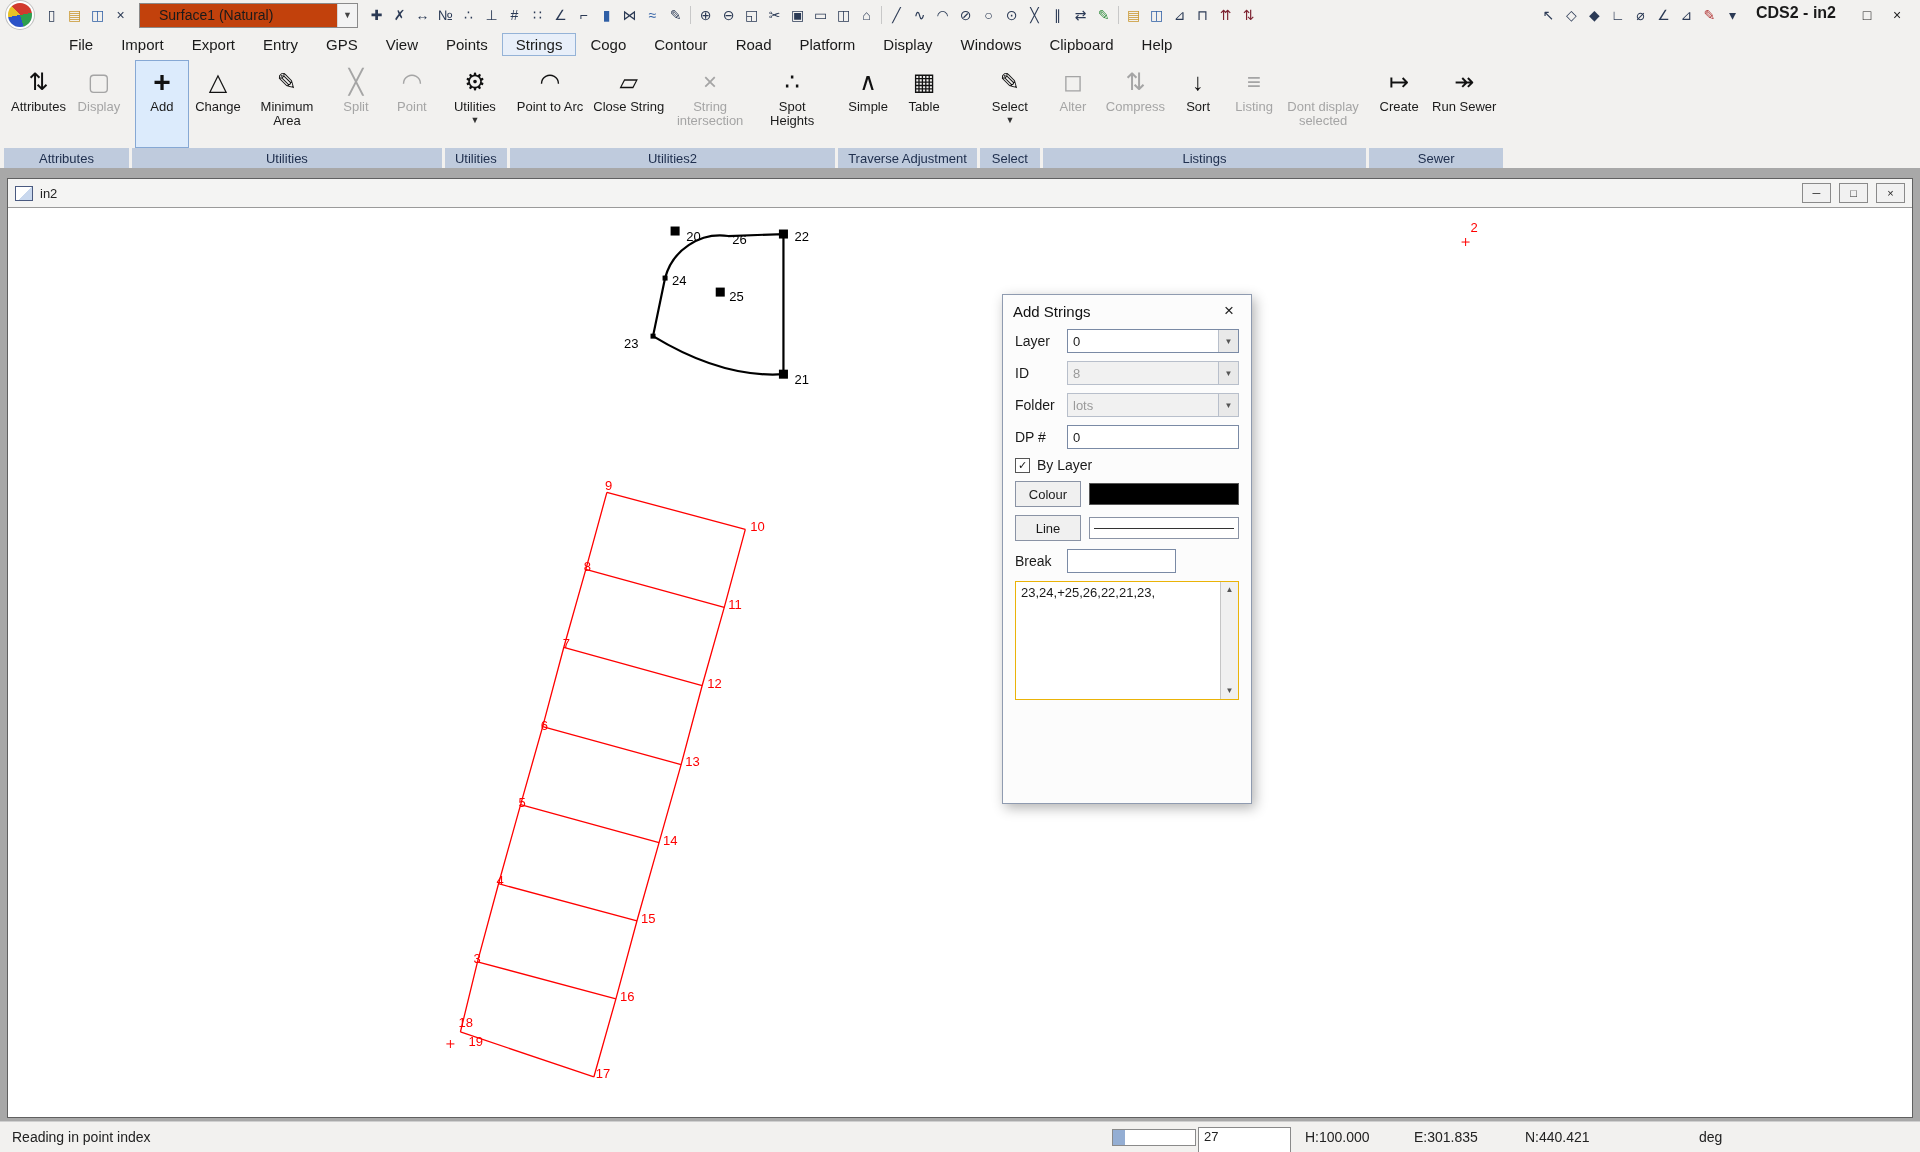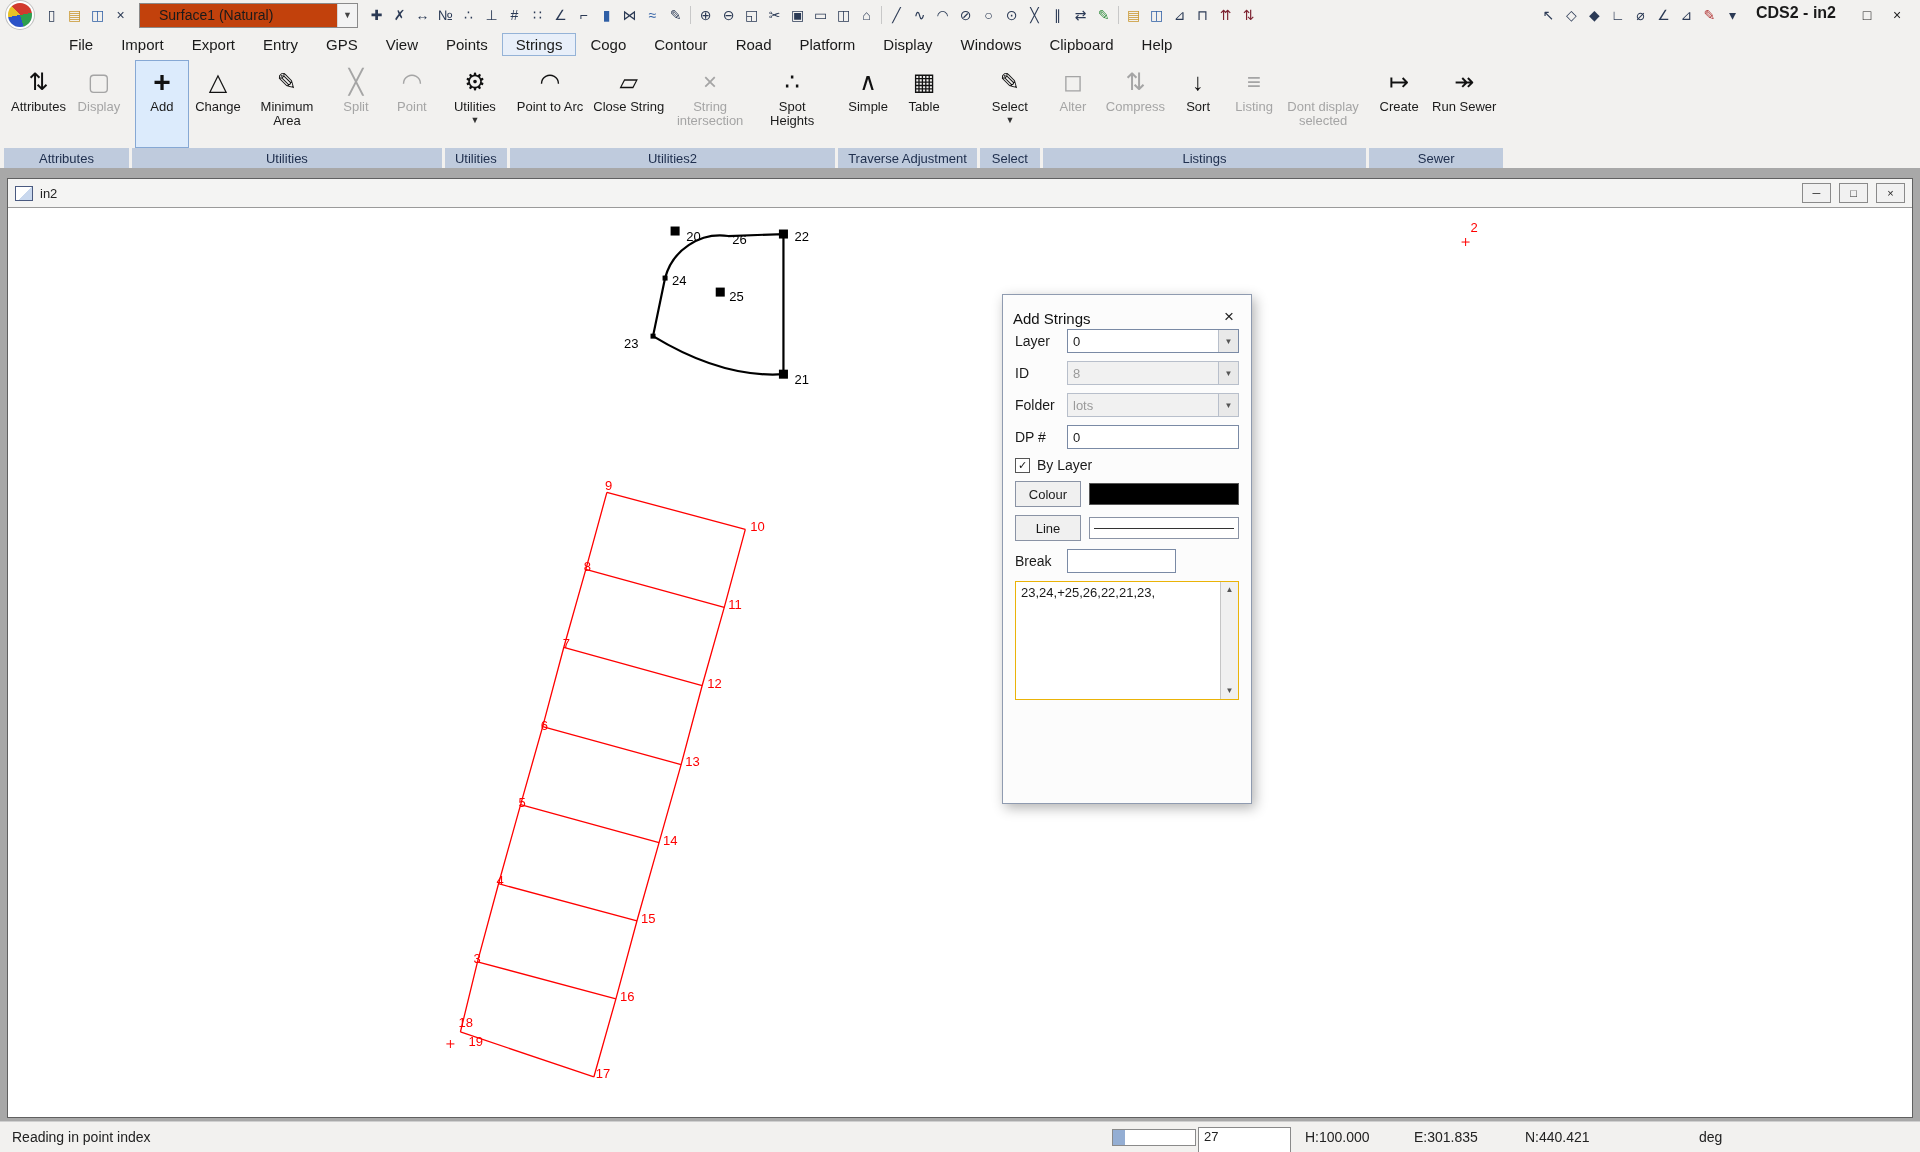--- a/index.html
+++ b/index.html
@@ -56,21 +56,21 @@
   .ct-label{font-size:13px;color:#222;}
   .cw-btns{margin-left:auto;display:flex;gap:8px;}
   .cw-btn{width:27px;height:18px;border:1px solid #8a8a8a;background:#f1f1f1;display:flex;
           align-items:center;justify-content:center;font-size:11px;color:#222;}
   .child-canvas{flex:1;position:relative;background:#fff;}
   .child-canvas svg{position:absolute;inset:0;}
 
   
   .dialog{position:absolute;left:1002px;top:294px;width:248px;height:508px;background:#fcfcfc;
           border:1px solid #8f9bb0;box-shadow:3px 4px 12px rgba(0,0,0,.30);z-index:5;}
-  .dlg-title{height:32px;display:flex;align-items:flex-end;padding:0 10px;font-size:15px;color:#111;}
+  .dlg-title{height:32px;display:flex;align-items:center;padding:0 10px;font-size:15px;color:#111;}
   .dlg-close{margin-left:auto;font-size:17px;width:24px;text-align:center;color:#222;}
   .dlg-body{padding:2px 12px 0 12px;}
   .frow{display:flex;align-items:center;margin-bottom:8px;}
   .flabel{width:52px;font-size:14px;color:#1a1a1a;}
   .fselect{flex:1;height:22px;border:1px solid #7a8aa5;background:#fff;display:flex;
            align-items:center;padding-left:5px;font-size:13px;}
   .fselect.disabled{background:#f1f1f1;color:#9a9a9a;border-color:#b8bfcb;}
   .fselect .sarrow{margin-left:auto;width:19px;height:100%;background:#e9e9e9;border-left:1px solid #b8bfcb;
                    display:flex;align-items:center;justify-content:center;font-size:8px;color:#555;}
   .finput{flex:1;height:22px;border:1px solid #7a8aa5;background:#fff;padding-left:5px;

